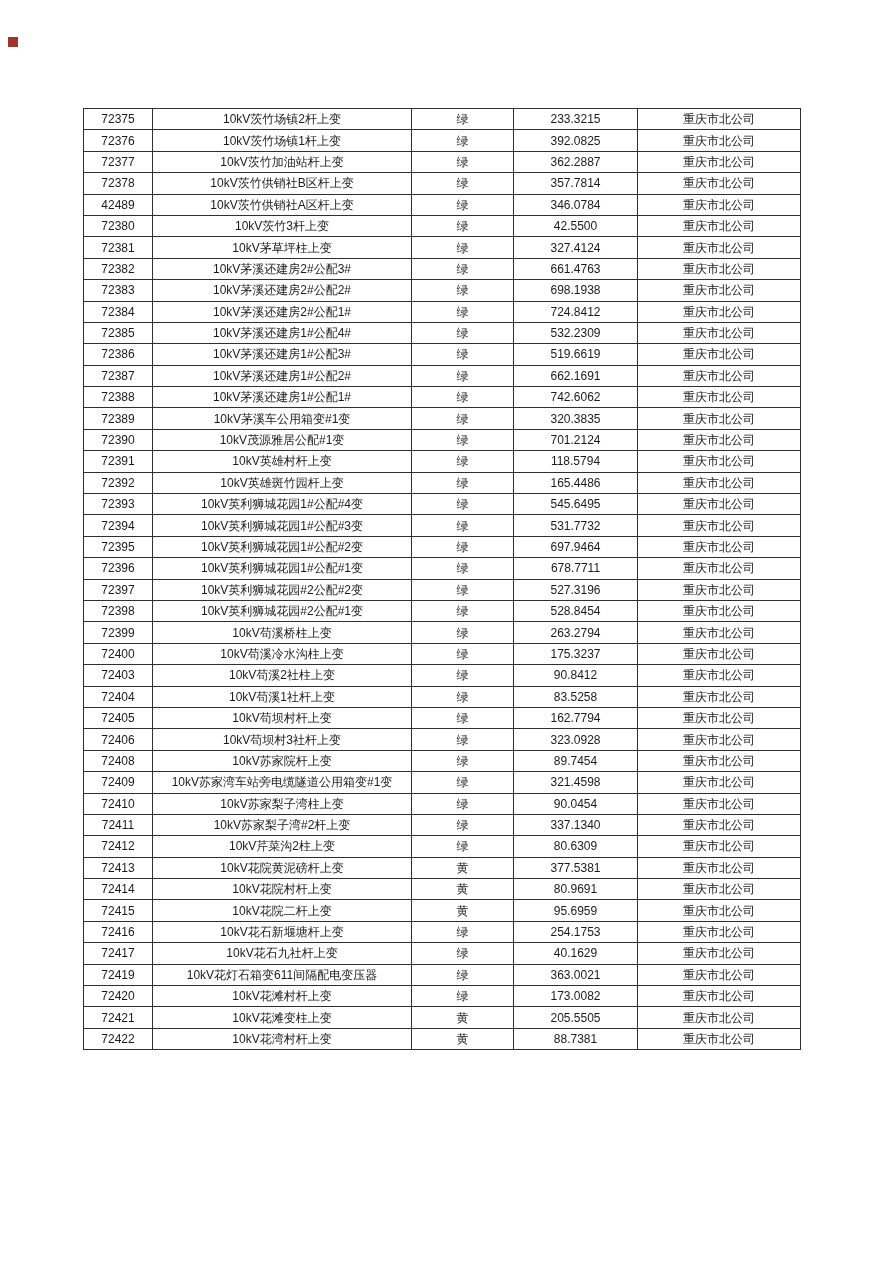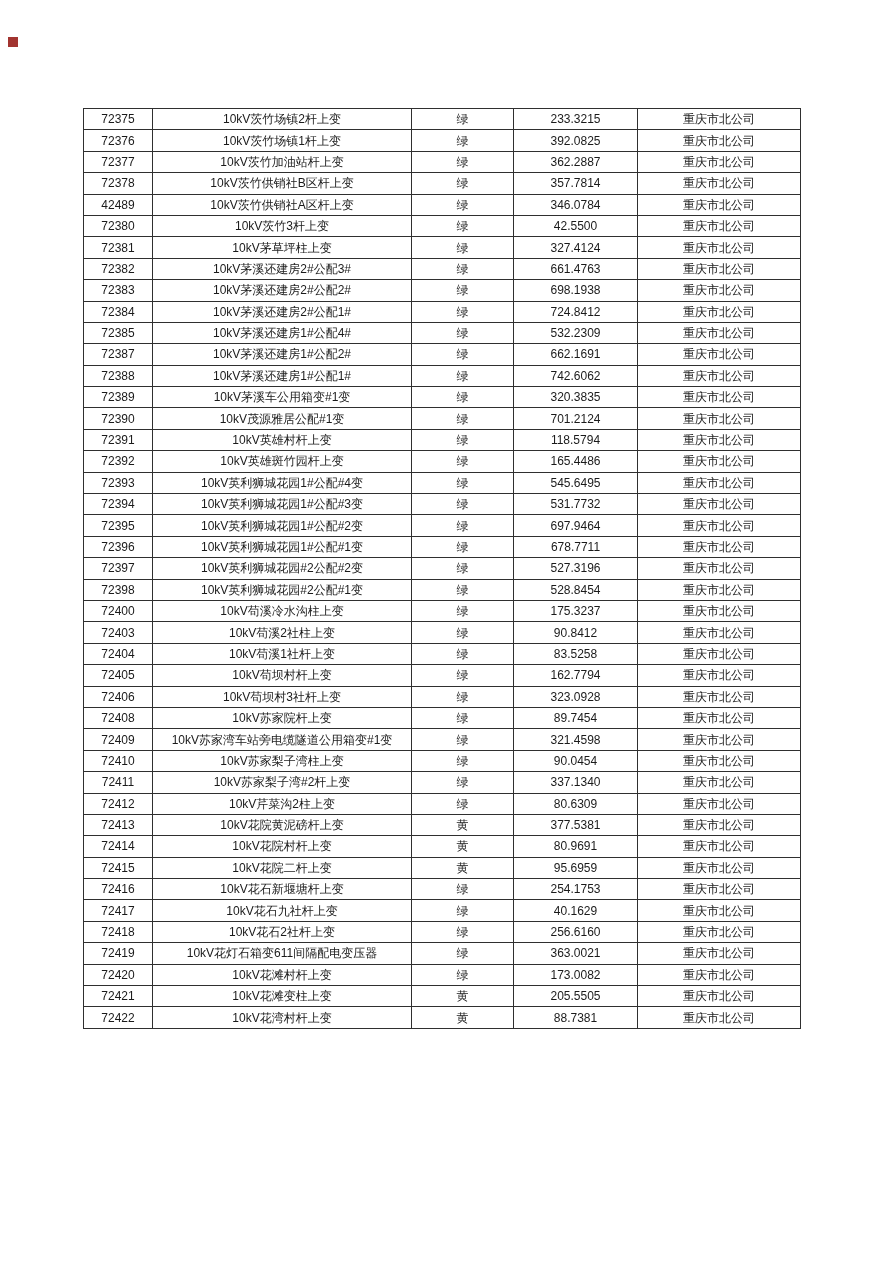--- a/index.html
+++ b/index.html
@@ -145,20 +145,27 @@
   </tr>
 
   <tr>
     <td>72385</td>
     <td>10kV茅溪还建房1#公配4#</td>
     <td>绿</td>
     <td>532.2309</td>
     <td>重庆市北公司</td>
   </tr>
 
+  <tr>
+    <td>72386</td>
+    <td>10kV茅溪还建房1#公配3#</td>
+    <td>绿</td>
+    <td>519.6619</td>
+    <td>重庆市北公司</td>
+  </tr>
 
   <tr>
     <td>72387</td>
     <td>10kV茅溪还建房1#公配2#</td>
     <td>绿</td>
     <td>662.1691</td>
     <td>重庆市北公司</td>
   </tr>
 
   <tr>
@@ -242,20 +249,27 @@
   </tr>
 
   <tr>
     <td>72398</td>
     <td>10kV英利狮城花园#2公配#1变</td>
     <td>绿</td>
     <td>528.8454</td>
     <td>重庆市北公司</td>
   </tr>
 
+  <tr>
+    <td>72399</td>
+    <td>10kV苟溪桥柱上变</td>
+    <td>绿</td>
+    <td>263.2794</td>
+    <td>重庆市北公司</td>
+  </tr>
 
   <tr>
     <td>72400</td>
     <td>10kV苟溪冷水沟柱上变</td>
     <td>绿</td>
     <td>175.3237</td>
     <td>重庆市北公司</td>
   </tr>
 
 
@@ -366,27 +380,20 @@
   </tr>
 
   <tr>
     <td>72417</td>
     <td>10kV花石九社杆上变</td>
     <td>绿</td>
     <td>40.1629</td>
     <td>重庆市北公司</td>
   </tr>
 
-  <tr>
-    <td>72418</td>
-    <td>10kV花石2社杆上变</td>
-    <td>绿</td>
-    <td>256.6160</td>
-    <td>重庆市北公司</td>
-  </tr>
 
   <tr>
     <td>72419</td>
     <td>10kV花灯石箱变611间隔配电变压器</td>
     <td>绿</td>
     <td>363.0021</td>
     <td>重庆市北公司</td>
   </tr>
 
   <tr>

